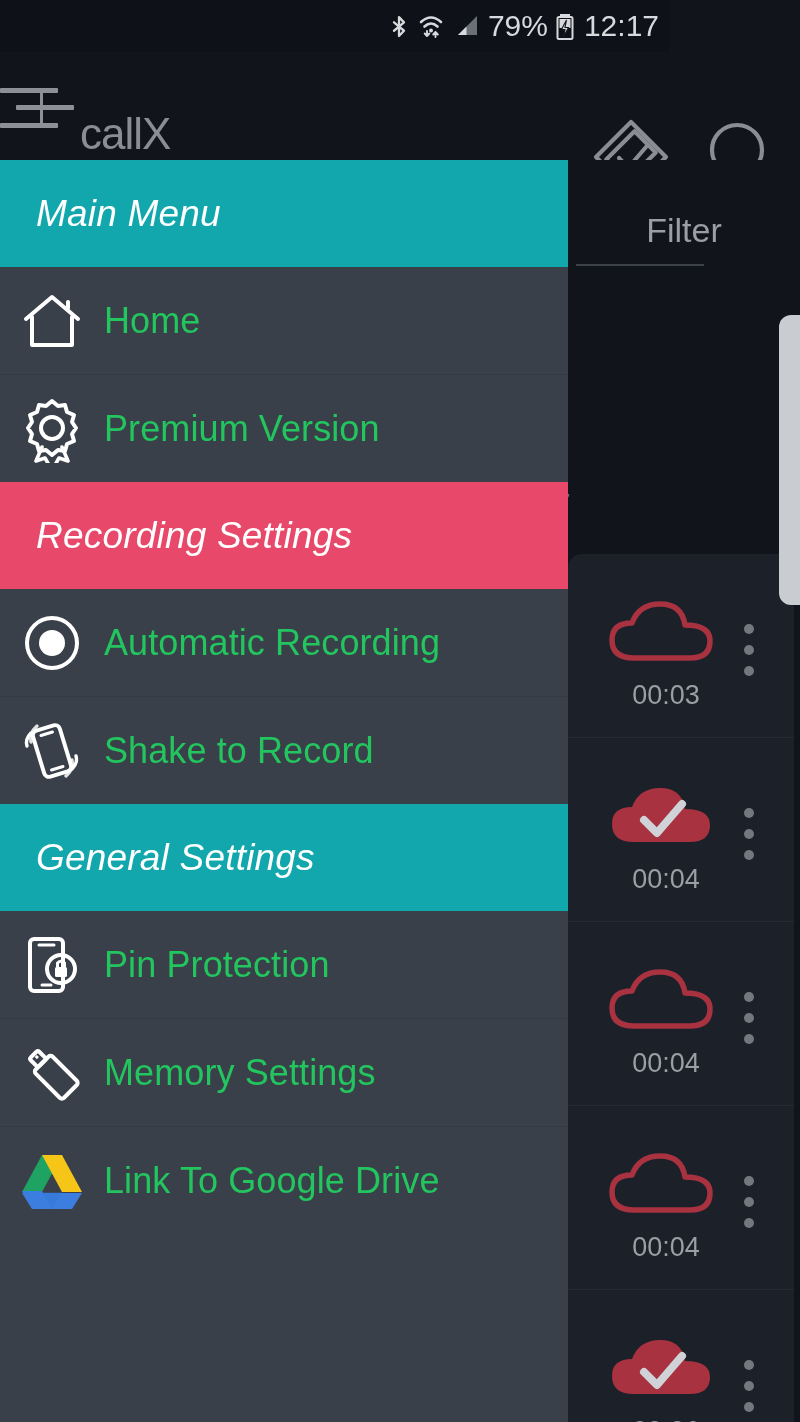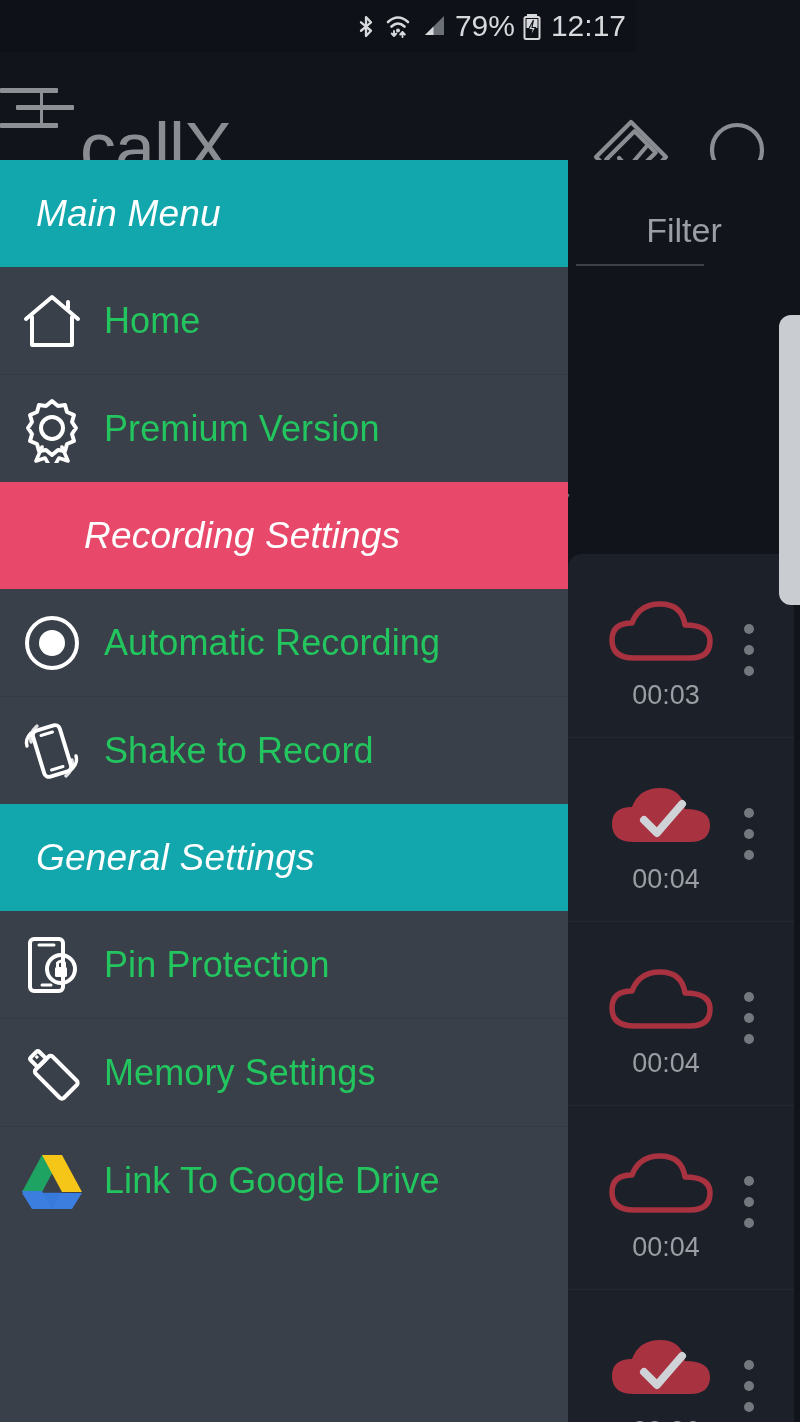--- a/index.html
+++ b/index.html
@@ -4,38 +4,38 @@
 <style>
   html,body{margin:0;padding:0;background:#0e1117;}
   body{
     width:800px;height:1422px;overflow:hidden;position:relative;
     font-family:"Liberation Sans","DejaVu Sans",sans-serif;
     -webkit-font-smoothing:antialiased;
   }
   #screen{position:absolute;inset:0;background:#11141b;overflow:hidden;}
 
   
-  #statusbar{position:absolute;left:0;top:0;width:636px;height:52px;background:#0e1117;}
+  #statusbar{position:absolute;left:0;top:0;width:636px;height:52px;background:#0e1117;padding-left:33px;}
   #statusbar .sb-right{
     position:absolute;right:10px;top:0;height:52px;display:flex;align-items:center;gap:9px;
   }
   .sb-ico{display:block;}
   .sb-text{color:#d7d9dc;font-size:30px;letter-spacing:0px;line-height:1;}
   .sb-pct{color:#d7d9dc;font-size:30px;line-height:1;}
 
   
   #appbar{position:absolute;left:0;top:52px;width:800px;height:108px;background:#11141b;}
   #drawer-toggle{position:absolute;left:-16px;top:30px;width:74px;height:52px;cursor:pointer;}
   #drawer-toggle .hl{position:absolute;background:#8d9095;height:5px;border-radius:1px;}
   #drawer-toggle .hl1{left:16px;top:6px;width:58px;}
   #drawer-toggle .hl2{left:32px;top:23px;width:58px;}
   #drawer-toggle .hl3{left:16px;top:41px;width:58px;}
   #drawer-toggle .vtick{position:absolute;left:56px;top:6px;width:3px;height:40px;background:#8d9095;}
   #app-title{
-    position:absolute;left:80px;top:60px;color:#8a8d92;font-size:72px;line-height:1;
+    position:absolute;left:80px;top:60px;color:#8a8d92;font-size:44px;line-height:1;
     font-weight:400;letter-spacing:-1px;
   }
   .ab-action{position:absolute;top:62px;cursor:pointer;}
   #action-select{left:588px;}
   #action-search{left:700px;}
 
   
   #bg-content{position:absolute;left:0;top:160px;width:800px;height:1262px;background:#11141b;}
   #filter-tab{
     position:absolute;left:568px;top:0;width:232px;height:108px;
@@ -70,21 +70,21 @@
 
   
   #drawer{position:absolute;left:0;top:160px;width:568px;height:1262px;background:#3a4049;overflow:hidden;}
   .dr-section{
     width:568px;height:107px;display:flex;align-items:center;
   }
   .dr-section .sec-label{
     color:#ffffff;font-size:37px;line-height:1;padding-left:36px;letter-spacing:0.2px;font-style:italic;
   }
   .sec-teal{background:#12a7ac;}
-  .sec-red{background:#e8496a;padding-left:48px;}
+  .sec-red{background:#e8496a;}
 
   .dr-item{
     position:relative;width:568px;height:107px;display:flex;align-items:center;
     background:#3a4049;border-bottom:1px solid #343a44;cursor:pointer;
   }
   .dr-item.noborder{border-bottom:none;}
   .dr-icon{
     width:104px;min-width:104px;height:107px;display:flex;align-items:center;justify-content:center;
   }
   .dr-label{color:#22c55e;font-size:36px;line-height:1;letter-spacing:0.1px;}

